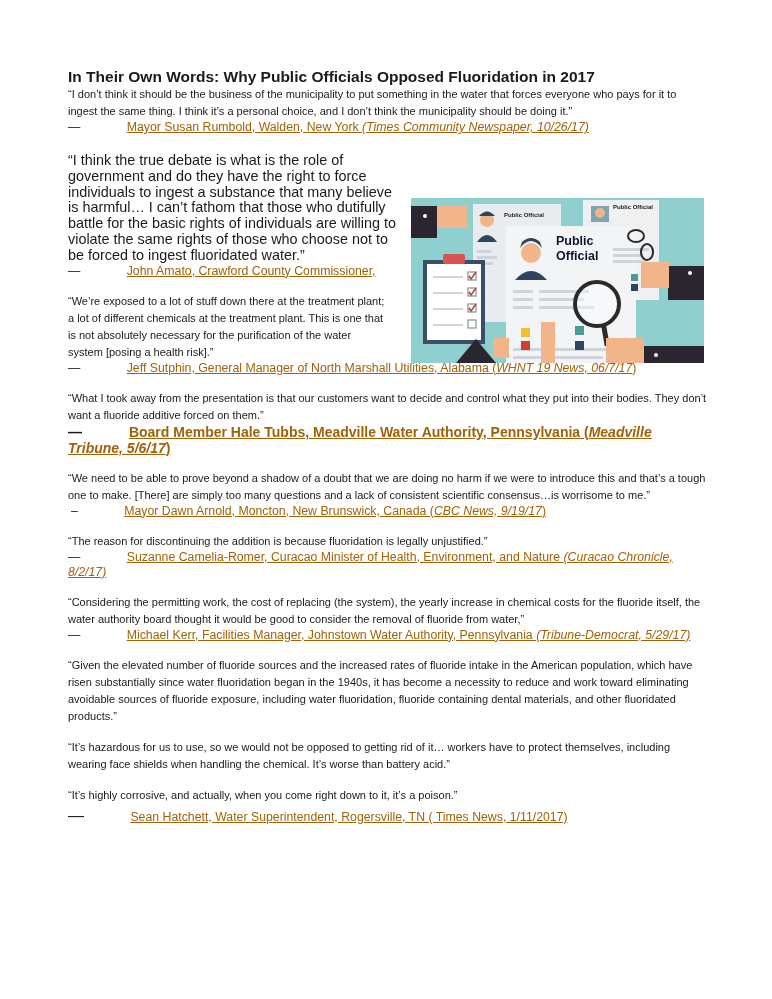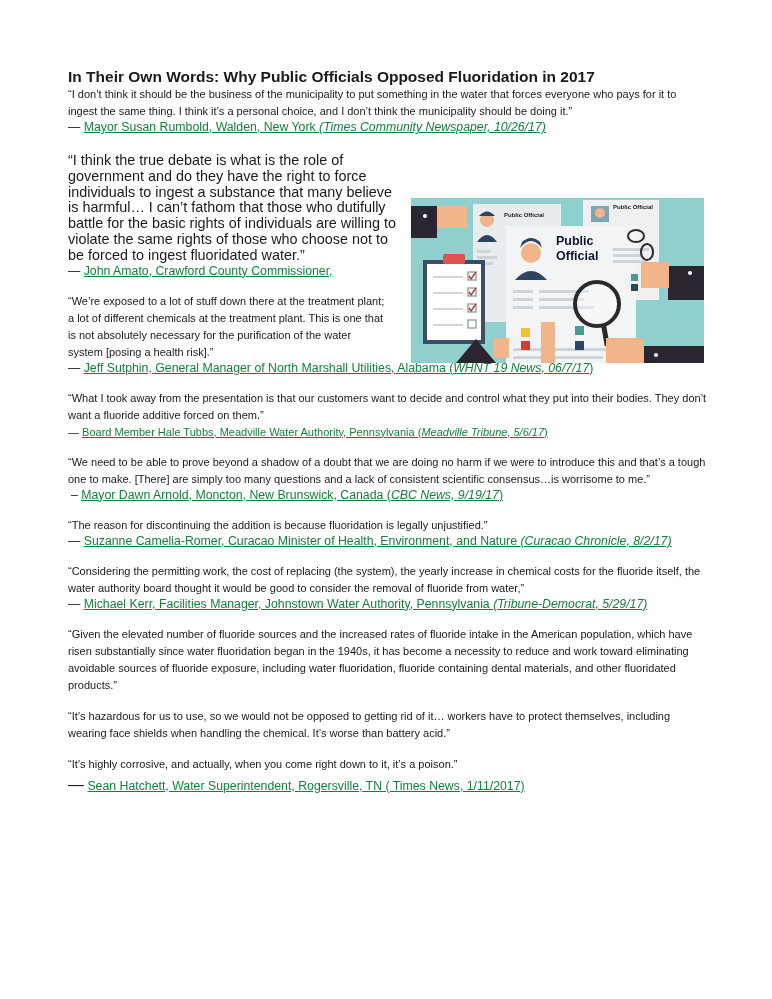--- a/index.html
+++ b/index.html
@@ -3,26 +3,26 @@
 <meta charset="utf-8">
 <style>
   html, body { margin:0; padding:0; background:#ffffff; }
   body { width:772px; height:999px; position:relative; overflow:hidden;
          font-family:"Liberation Sans", sans-serif; color:#1a1a1a; }
   .page { position:absolute; left:68px; top:68px; width:640px; }
   .title { font-weight:bold; font-size:15.5px; line-height:18px; margin:0; }
   .subtitle { font-style:italic; font-size:13px; line-height:16px; margin:0 0 12px 0; }
   .quote { font-size:11px; line-height:17px; margin:0; }
   .attr { font-size:12.3px; line-height:15px; margin:0; }
-  .attr a { color:#15803d; text-decoration:underline; }
+  .attr a { color:#a16207; text-decoration:underline;margin-left:43px; }
   .attr .dash { color:#1a1a1a; }
   .block { margin-bottom:14px; }
   .narrow { width:335px; }
   .indent2 { padding-left:50px; }
-  .big-attr { font-size:11px; line-height:16px; }
+  .big-attr { font-size:14px; line-height:16px;font-weight:bold; }
   .figure { position:absolute; left:411px; top:198px; width:293px; height:165px;
             background:#8fd0cf; overflow:hidden; }
 </style>
 </head>
 <body>
 
 <div class="page">
   <p class="title">In Their Own Words: Why Public Officials Opposed Fluoridation in 2017</p>
 
   <div class="block">

